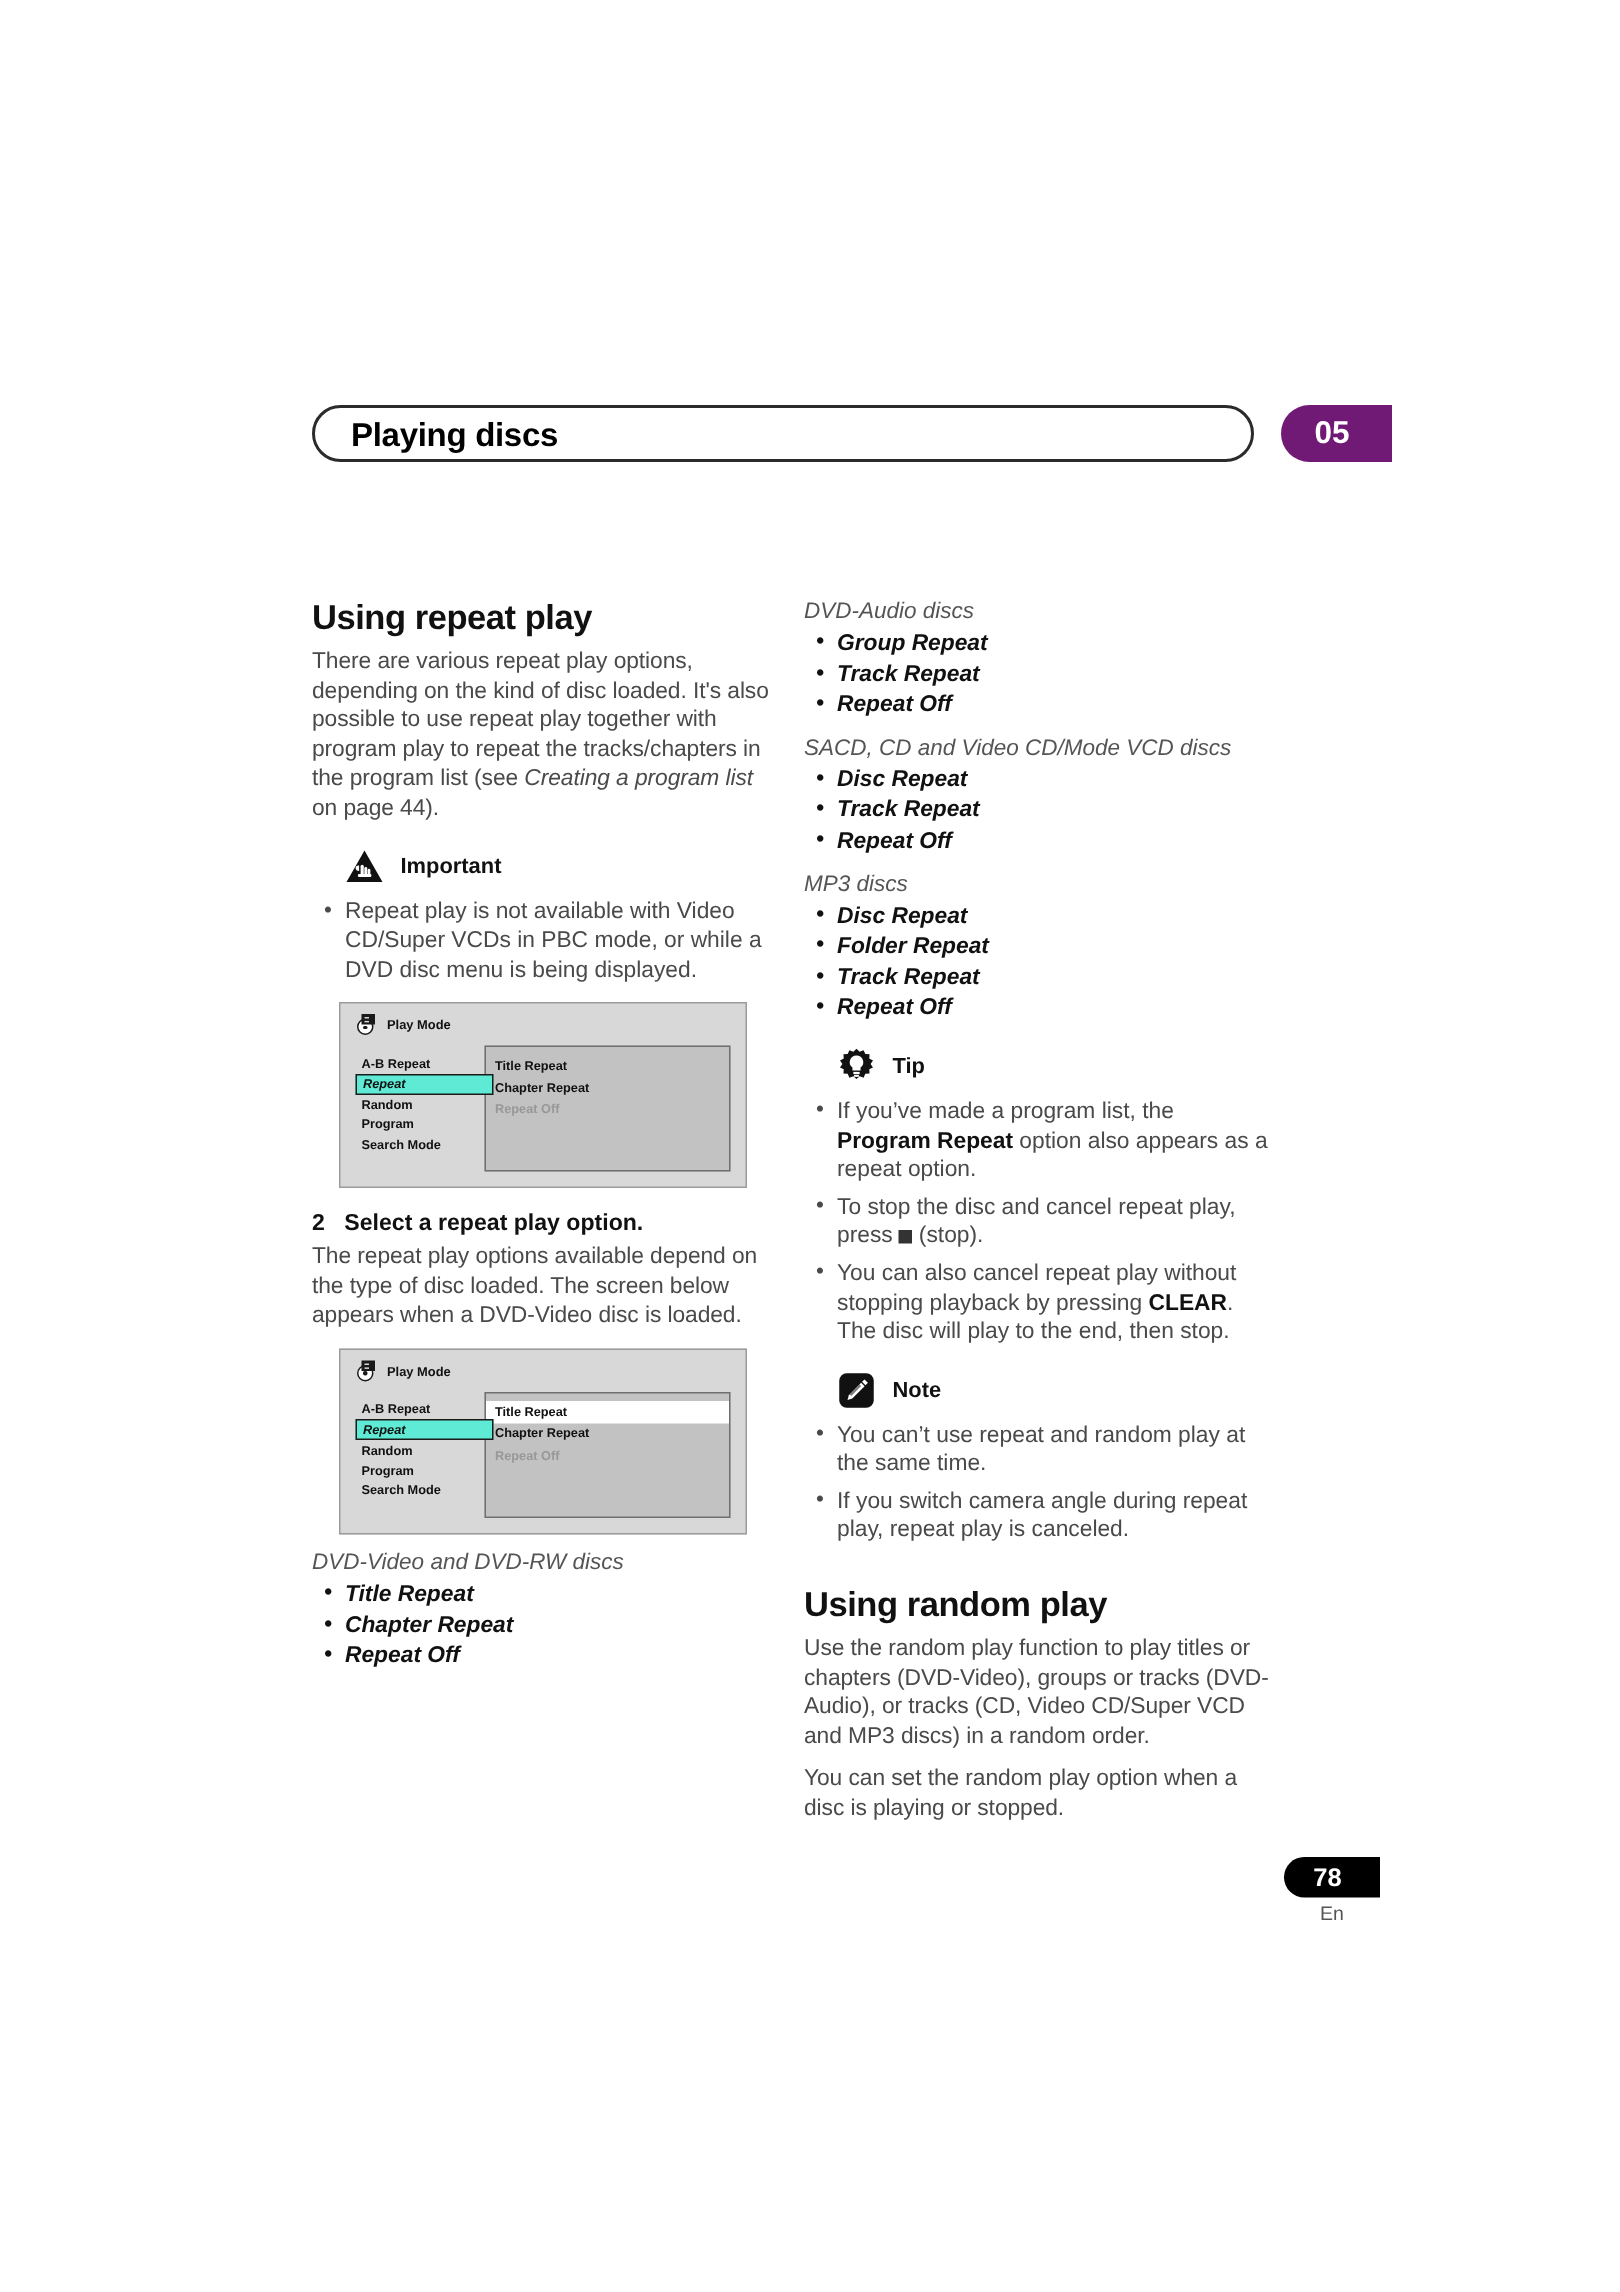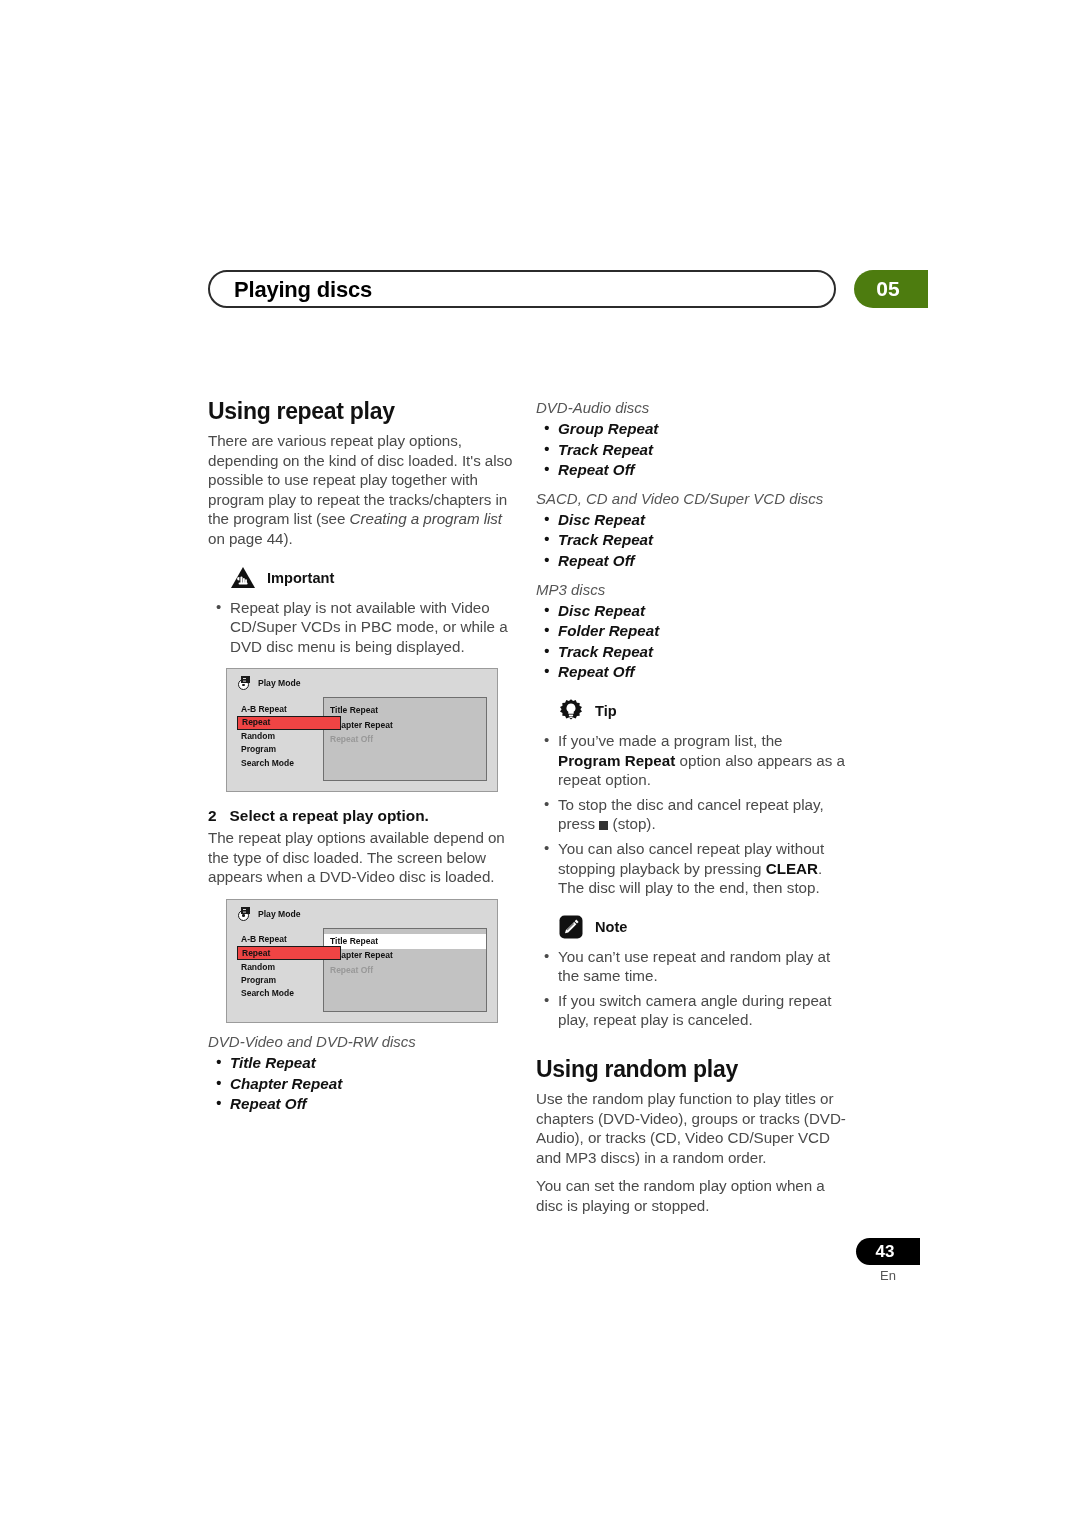--- a/index.html
+++ b/index.html
@@ -50,21 +50,21 @@
     font-weight: bold;
     letter-spacing: -0.2px;
     color: #000;
   }
   .chapter-badge {
     position: absolute;
     left: 646px;
     top: 0px;
     width: 74px;
     height: 38px;
-    background: #4d7c0f;
+    background: #701a75;
     border-top-left-radius: 19px;
     border-bottom-left-radius: 19px;
     color: #fff;
     font-size: 21px;
     font-weight: bold;
     display: flex;
     align-items: center;
     justify-content: center;
     padding-right: 6px;
     box-sizing: border-box;
@@ -190,27 +190,28 @@
     width: 86px;
   }
   .osd-menu .mi {
     font-size: 8.5px;
     font-weight: bold;
     padding: 1.2px 4px;
     color: #111;
     line-height: 11px;
   }
   .osd-menu .mi.sel {
-    background: #ef4444;
+    background: #5eead4;
     border: 1.4px solid #1a1a1a;
     padding: 0.6px 4px;
     position: relative;
     z-index: 3;
-    width: 104px;
-    box-sizing: border-box;
+    width: 92px;
+    box-sizing: border-box;
+    font-style: italic;
   }
   .osd-panel {
     position: absolute;
     left: 96px;
     top: 28px;
     right: 10px;
     bottom: 10px;
     background: #c2c2c2;
     border: 1.4px solid #6f6f6f;
     box-sizing: border-box;
@@ -395,21 +396,21 @@
 
   <div class="col col-right">
 
     <div class="subhead" style="margin-top:0">DVD-Audio discs</div>
     <ul class="bl strong">
       <li>Group Repeat</li>
       <li>Track Repeat</li>
       <li>Repeat Off</li>
     </ul>
 
-    <div class="subhead">SACD, CD and Video CD/Super VCD discs</div>
+    <div class="subhead">SACD, CD and Video CD/Mode VCD discs</div>
     <ul class="bl strong">
       <li>Disc Repeat</li>
       <li>Track Repeat</li>
       <li>Repeat Off</li>
     </ul>
 
     <div class="subhead">MP3 discs</div>
     <ul class="bl strong">
       <li>Disc Repeat</li>
       <li>Folder Repeat</li>
@@ -448,17 +449,17 @@
       <li>If you switch camera angle during repeat play, repeat play is canceled.</li>
     </ul>
 
     <h2 class="section" style="margin-top:26px">Using random play</h2>
     <p class="body">Use the random play function to play titles or chapters (DVD-Video), groups or tracks (DVD-Audio), or tracks (CD, Video CD/Super VCD and MP3 discs) in a random order.</p>
     <p class="body tight">You can set the random play option when a disc is playing or stopped.</p>
 
   </div>
 
   <div class="footer">
-    <div class="pagenum">43</div>
+    <div class="pagenum">78</div>
     <div class="lang">En</div>
   </div>
 
 </div>
 
 </body></html>

